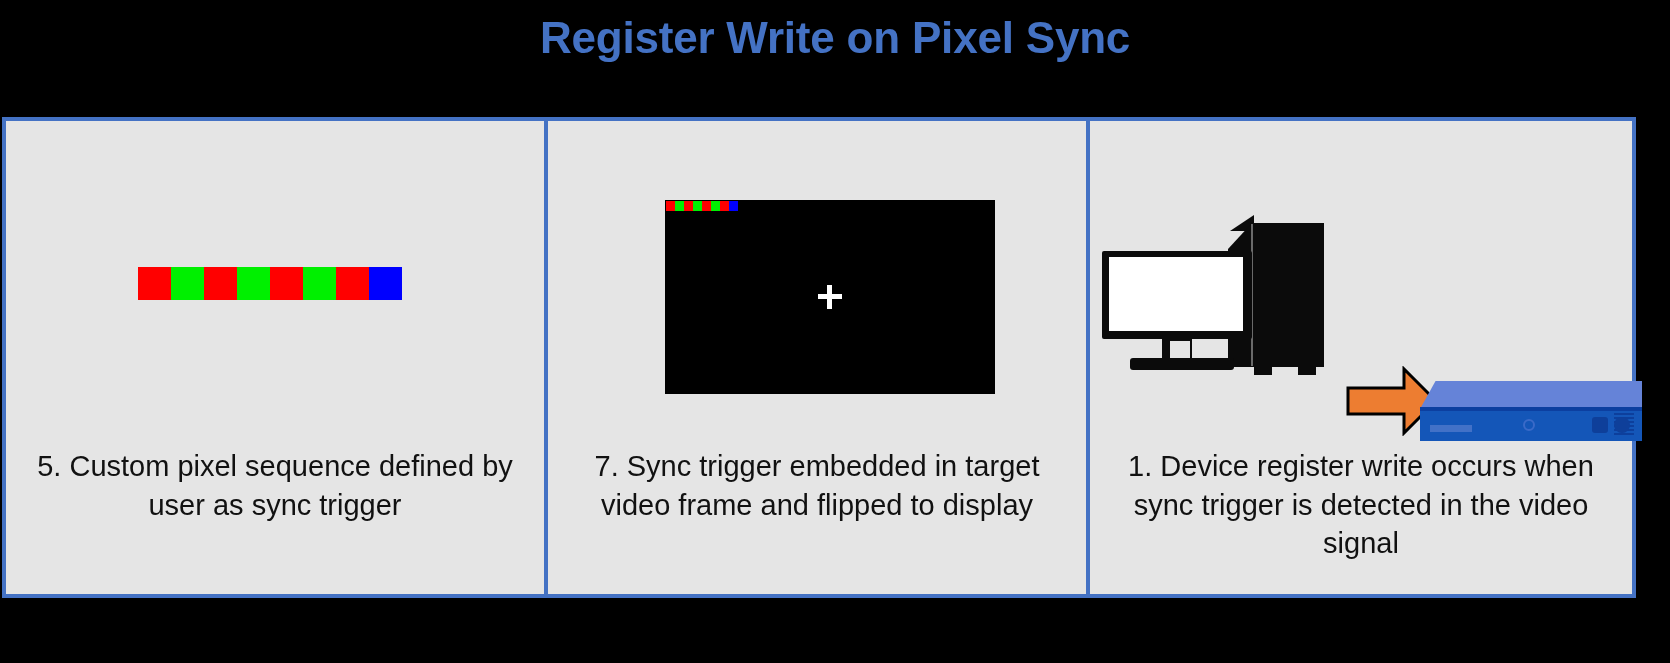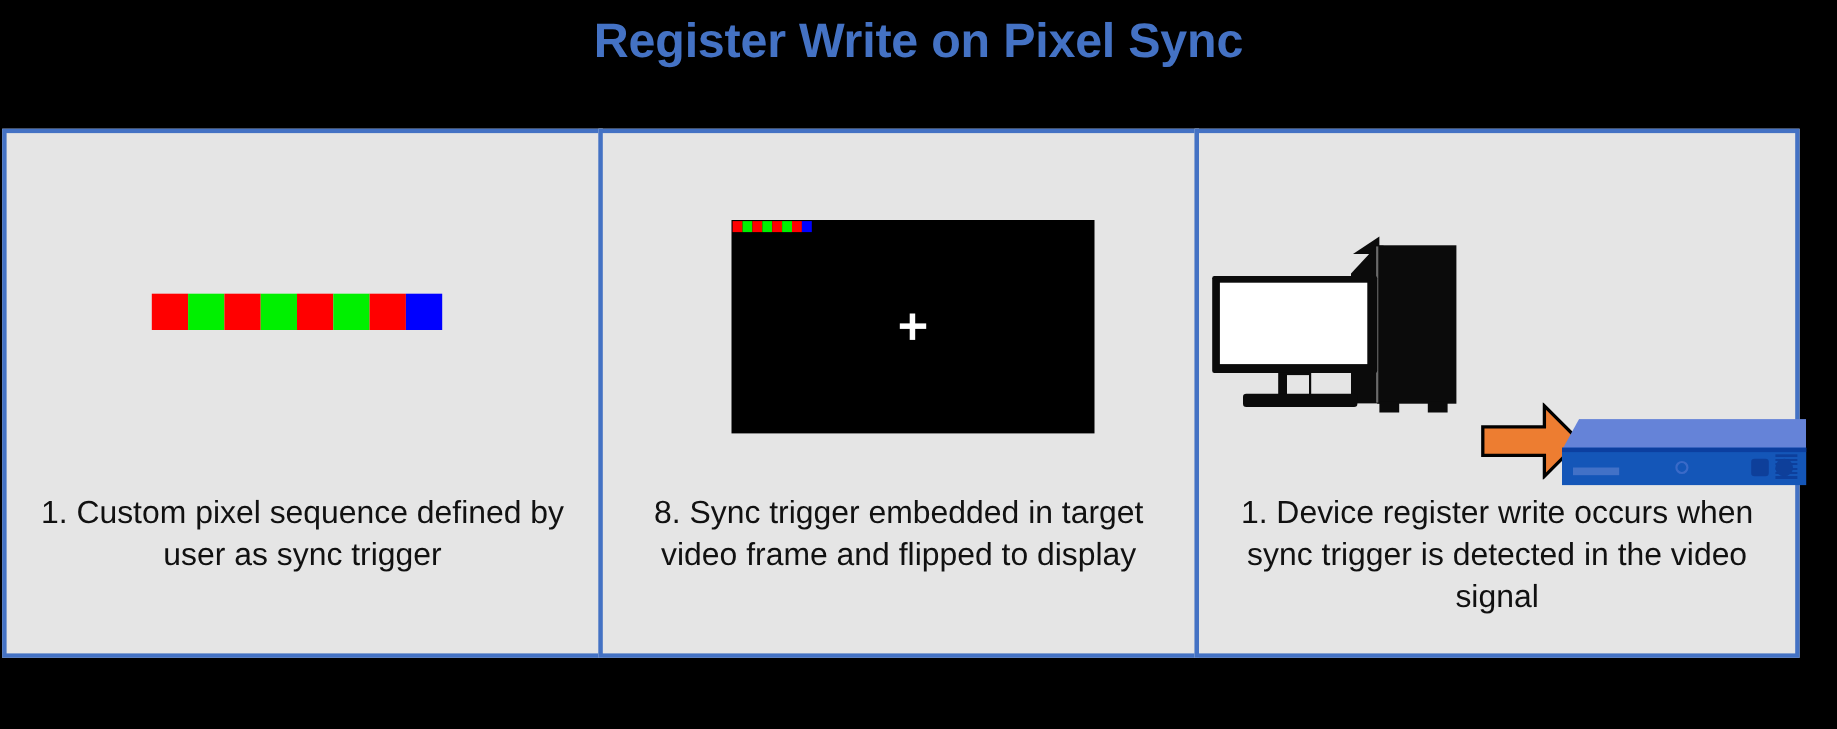--- a/index.html
+++ b/index.html
@@ -252,40 +252,40 @@
           <div class="px" style="background:#FF0000"></div>
           <div class="px" style="background:#00F000"></div>
           <div class="px" style="background:#FF0000"></div>
           <div class="px" style="background:#00F000"></div>
           <div class="px" style="background:#FF0000"></div>
           <div class="px" style="background:#00F000"></div>
           <div class="px" style="background:#FF0000"></div>
           <div class="px" style="background:#0000FF"></div>
         </div>
       </div>
-      <div class="panel-caption">1. Custom pixel sequence defined by user as sync trigger</div>
+      <div class="panel-caption">5. Custom pixel sequence defined by user as sync trigger</div>
     </div>
 
     <div class="panel p2">
       <div class="panel-art">
         <div id="video-frame">
           <div id="seq-small">
             <div class="px" style="background:#FF0000"></div>
             <div class="px" style="background:#00F000"></div>
             <div class="px" style="background:#FF0000"></div>
             <div class="px" style="background:#00F000"></div>
             <div class="px" style="background:#FF0000"></div>
             <div class="px" style="background:#00F000"></div>
             <div class="px" style="background:#FF0000"></div>
             <div class="px" style="background:#0000FF"></div>
           </div>
           <div class="fix-cross"></div>
         </div>
       </div>
-      <div class="panel-caption">8. Sync trigger embedded in target video frame and flipped to display</div>
+      <div class="panel-caption">7. Sync trigger embedded in target video frame and flipped to display</div>
     </div>
 
     <div class="panel p3">
       <div class="panel-art">
         <div id="pc-group">
           <div class="tower-top"></div>
           <div class="tower-skew"></div>
           <div class="tower-body"></div>
           <div class="tower-seam"></div>
           <div class="tower-foot"></div>

